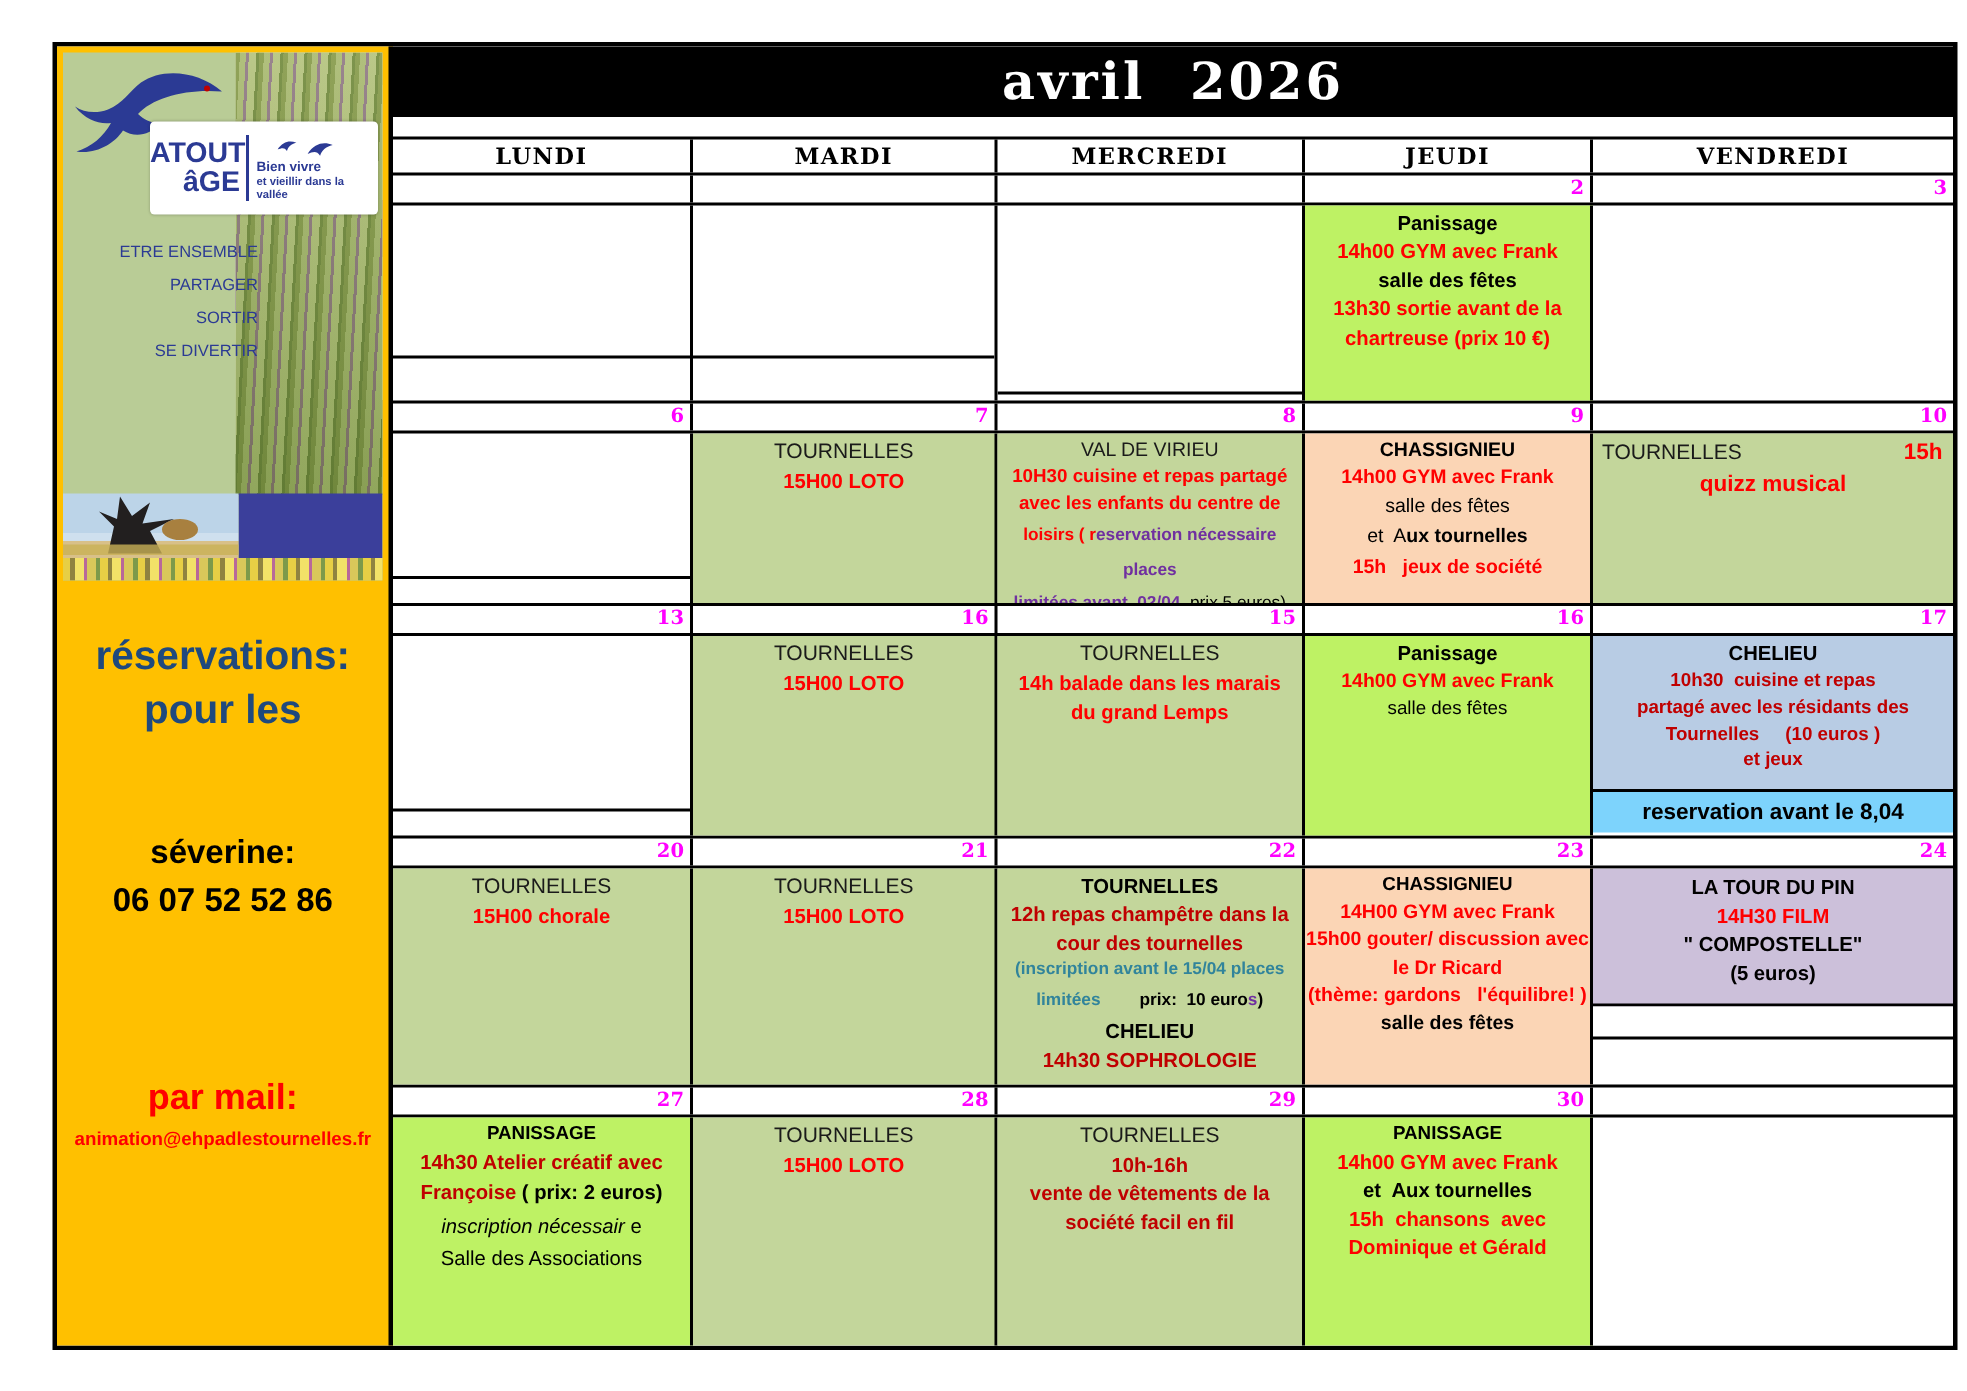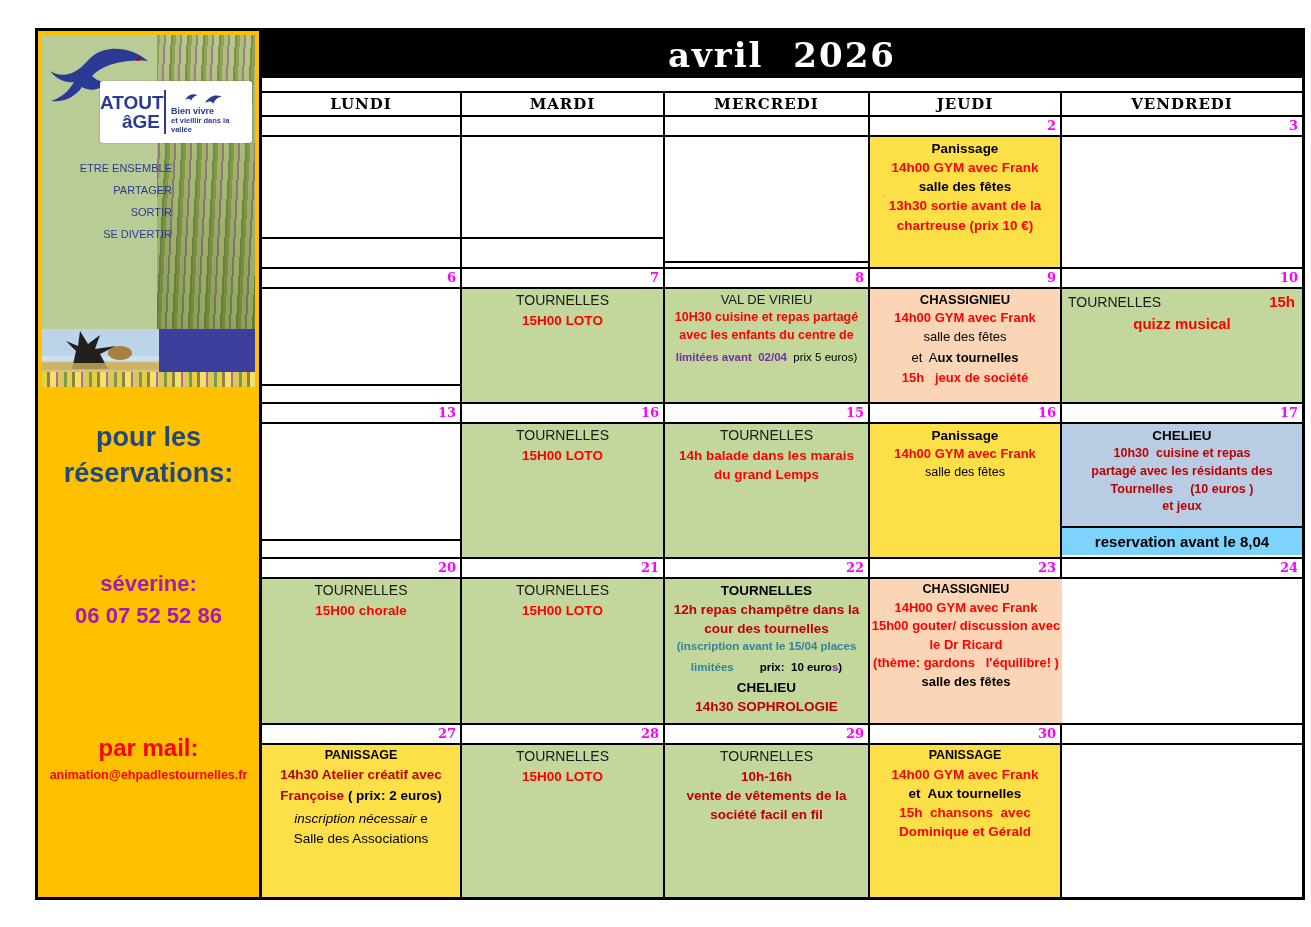--- a/index.html
+++ b/index.html
@@ -32,21 +32,21 @@
   .photo-strip{position:absolute;left:0;right:0;bottom:0;height:58px;}
   .strip-row{display:flex;height:43px;}
   .strip-photo{width:55%;position:relative;
       background:linear-gradient(#bcd4e8 0 62%,#cfe0ee 62% 74%,#d8c089 74% 100%);overflow:hidden;}
   .strip-blue{flex:1;background:#3b3f9b;}
   .strip-mosaic{height:15px;
       background:repeating-linear-gradient(90deg,#e7cf45 0 5px,#8f8340 5px 8px,#f2e268 8px 14px,#b8689a 14px 16px,#d9c85a 16px 22px,#7d9a4a 22px 25px);}
 
   .gold-text{position:relative;text-align:center;}
   .res-heading{margin-top:32px;color:#1f497d;font-weight:bold;font-size:27px;line-height:1.35;}
-  .contact-block{margin-top:76px;color:#a21caf;font-weight:bold;font-size:22px;line-height:1.45;}
+  .contact-block{margin-top:60px;color:#000000;font-weight:bold;font-size:22px;line-height:1.45;}
   .mail-block{margin-top:102px;color:#ff0000;font-weight:bold;}
   .mail-label{font-size:24px;line-height:1.2;}
   .mail-address{font-size:12.5px;margin-top:6px;}
 
   
   .calendar{flex:1;display:flex;flex-direction:column;background:#fff;min-width:0;}
   .title-bar{height:47px;background:#000;color:#fff;display:flex;align-items:center;justify-content:center;
       font-family:"DejaVu Serif",serif;font-weight:bold;font-size:34px;letter-spacing:2px;word-spacing:16px;}
   .gap-row{height:13px;border-bottom:2px solid #000;}
   .grid-row{display:grid;grid-template-columns:200px 203px 205px 192px 1fr;border-bottom:2px solid #000;}
@@ -56,21 +56,21 @@
   .header-row>div{display:flex;align-items:center;justify-content:center;
       font-family:"DejaVu Serif",serif;font-weight:bold;font-size:15px;letter-spacing:1px;}
   .numrow{height:18px;}
   .num{font-family:"DejaVu Serif",serif;font-weight:bold;font-size:13px;color:#ff00ff;
       text-align:right;padding:0 4px;line-height:17px;}
   .contentrow>div{position:relative;overflow:hidden;}
   .h-w1{height:130px;} .h-w2{height:113px;} .h-w3{height:133px;} .h-w4{height:144px;}
   .h-w5{flex:1;} .h-w5.grid-row{border-bottom:none;}
   .cell{padding-top:2px;text-align:center;}
   .cell div{white-space:pre-wrap;}
-  .bg-green{background:#c3d69b;} .bg-yellow{background:#fde047;} .bg-peach{background:#fbd5b5;}
+  .bg-green{background:#c3d69b;} .bg-yellow{background:#bef264;} .bg-peach{background:#fbd5b5;}
   .subline{position:absolute;left:0;right:0;border-top:2px solid #000;}
   .ln{line-height:1.42;}
   .loc{font-size:14px;color:#1a1a1a;}
   .locb{font-size:13.5px;font-weight:bold;color:#000;}
   .locbs{font-size:12.5px;font-weight:bold;color:#000;}
   .ev{font-size:13.5px;font-weight:bold;}
   .s13{font-size:13px;font-weight:bold;}
   .s125{font-size:12.5px;font-weight:bold;}
   .sm{font-size:11.5px;font-weight:bold;}
   .xsm{font-size:11.5px;font-weight:normal;color:#000;}
@@ -137,22 +137,22 @@
               </svg>
             </div>
             <div class="strip-blue"></div>
           </div>
           <div class="strip-mosaic"></div>
         </div>
       </div>
 
       <div class="gold-text">
         <div class="res-heading">
+          <div>réservations:</div>
           <div>pour les</div>
-          <div>réservations:</div>
         </div>
         <div class="contact-block">
           <div>séverine:</div>
           <div>06 07 52 52 86</div>
         </div>
         <div class="mail-block">
           <div class="mail-label">par mail:</div>
           <div class="mail-address">animation@ehpadlestournelles.fr</div>
         </div>
       </div>
@@ -209,20 +209,21 @@
             <div class="subline" style="top:95px"></div>
           </div>
         <div class="cell bg-green">
           <div class="ln loc">TOURNELLES</div>
           <div class="ln ev red">15H00 LOTO</div>
         </div>
         <div class="cell bg-green">
           <div class="ln loc" style="font-size:13px">VAL DE VIRIEU</div>
           <div class="ln s125 red">10H30 cuisine et repas partagé</div>
           <div class="ln s125 red">avec les enfants du centre de</div>
+          <div class="ln"><span class="sm red">loisirs ( r</span><span class="sm pur">eservation nécessaire places</span></div>
           <div class="ln"><span class="sm pur">limitées avant  02/04</span><span class="xsm">  prix 5 euros)</span></div>
         </div>
         <div class="cell bg-peach">
           <div class="ln locbs" style="font-size:13px">CHASSIGNIEU</div>
           <div class="ln s13 red">14h00 GYM avec Frank</div>
           <div class="ln xsm" style="font-size:13px">salle des fêtes</div>
           <div class="ln"><span class="xsm" style="font-size:13px">et  A</span><span class="s13 blk">ux tournelles</span></div>
           <div class="ln s13 red">15h   jeux de société</div>
         </div>
         <div class="cell bg-green">
@@ -294,20 +295,29 @@
           <div class="ln ev dred">14h30 SOPHROLOGIE</div>
         </div>
         <div class="cell bg-peach">
           <div class="ln locbs">CHASSIGNIEU</div>
           <div class="ln s13 red">14H00 GYM avec Frank</div>
           <div class="ln s13 red">15h00 gouter/ discussion avec</div>
           <div class="ln s13 red">le Dr Ricard</div>
           <div class="ln s13 red">(thème: gardons   l'équilibre! )</div>
           <div class="ln s13 blk">salle des fêtes</div>
         </div>
+        <div>
+          <div class="purple-part">
+            <div class="ln locb">LA TOUR DU PIN</div>
+            <div class="ln ev red">14H30 FILM</div>
+            <div class="ln locb">" COMPOSTELLE"</div>
+            <div class="ln locb">(5 euros)</div>
+          </div>
+          <div class="white-strip"></div>
+        </div>
       </div>
 
       <div class="grid-row numrow">
         <div class="num">27</div>
         <div class="num">28</div>
         <div class="num">29</div>
         <div class="num">30</div>
         <div class="num"></div>
       </div>
       <div class="grid-row contentrow h-w5">

